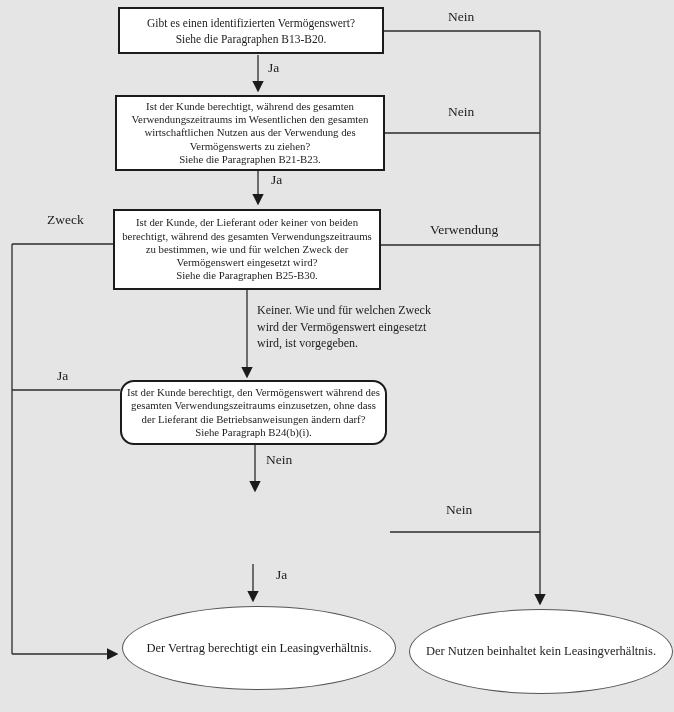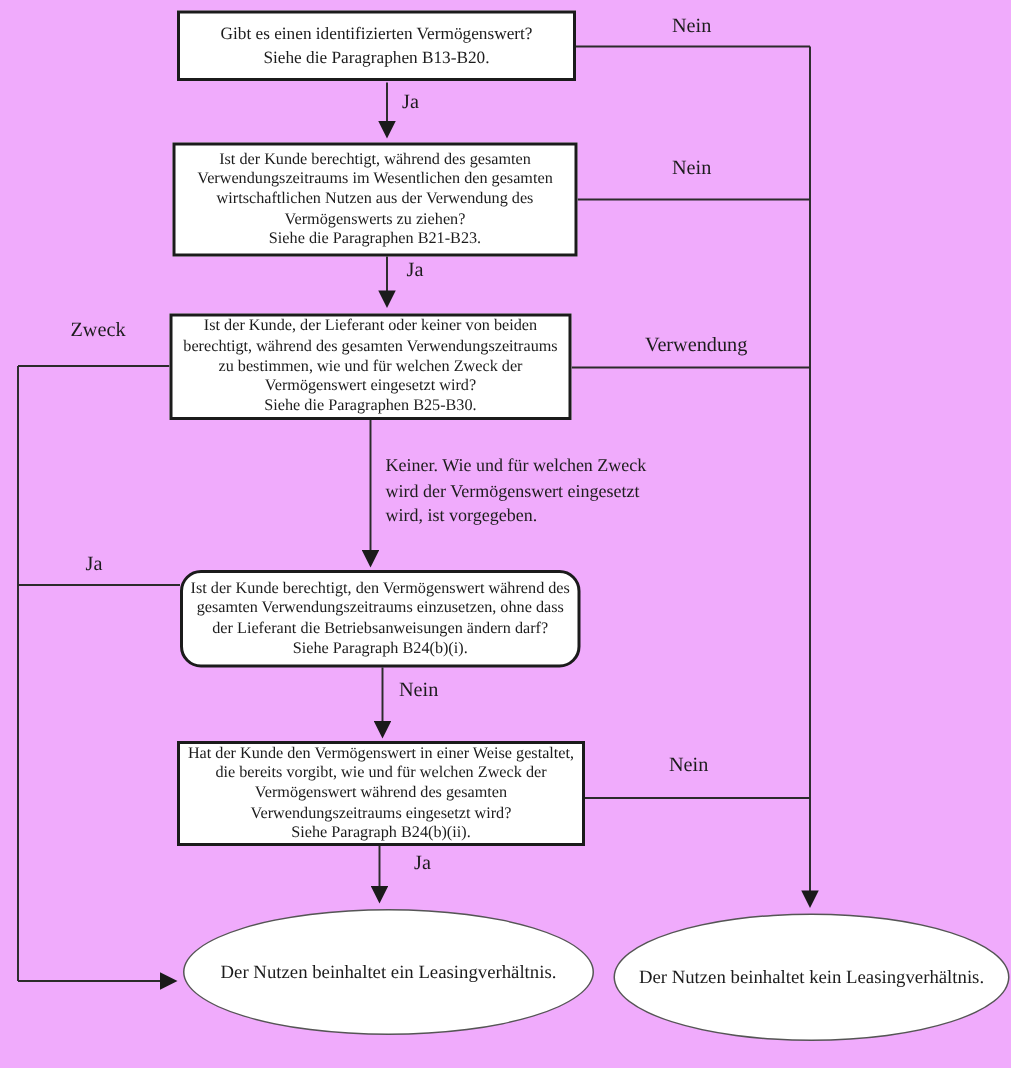--- a/index.html
+++ b/index.html
@@ -1,17 +1,17 @@
 <!DOCTYPE html>
 <html><head>
 <meta charset="utf-8">
 <style>
   html,body{margin:0;padding:0;background:#ffffff;}
   .stage{
-    position:relative;width:674px;height:712px;background:#f0abfc;
+    position:relative;width:674px;height:712px;background:#e5e5e5;
     font-family:"Liberation Serif", serif;color:#1c1c1c;overflow:hidden;
   }
   svg.connectors{position:absolute;left:0;top:0;z-index:0;}
   .box{
     position:absolute;box-sizing:border-box;z-index:1;
     border:2px solid #1b1b1b;background:#ffffff;
     display:flex;align-items:center;justify-content:center;
     text-align:center;white-space:pre;
     font-size:10.8px;line-height:13.2px;
   }
@@ -60,38 +60,33 @@
 
   <div class="box big" style="left:118px;top:7px;width:266px;height:47px;">Gibt es einen identifizierten Vermögenswert?
 Siehe die Paragraphen B13-B20.</div>
 
   <div class="box" style="left:115px;top:95px;width:270px;height:76px;">Ist der Kunde berechtigt, während des gesamten
 Verwendungszeitraums im Wesentlichen den gesamten
 wirtschaftlichen Nutzen aus der Verwendung des
 Vermögenswerts zu ziehen?
 Siehe die Paragraphen B21-B23.</div>
 
-  <div class="box" style="left:113px;top:209px;width:268px;height:71px;">Ist der Kunde, der Lieferant oder keiner von beiden
+  <div class="box" style="left:113px;top:209px;width:268px;height:81px;">Ist der Kunde, der Lieferant oder keiner von beiden
 berechtigt, während des gesamten Verwendungszeitraums
 zu bestimmen, wie und für welchen Zweck der
 Vermögenswert eingesetzt wird?
 Siehe die Paragraphen B25-B30.</div>
 
   <div class="box" style="left:120px;top:380px;width:267px;height:65px;border-radius:14px;">Ist der Kunde berechtigt, den Vermögenswert während des
 gesamten Verwendungszeitraums einzusetzen, ohne dass
 der Lieferant die Betriebsanweisungen ändern darf?
 Siehe Paragraph B24(b)(i).</div>
 
-  <div class="box" style="left:118px;top:494px;width:272px;height:70px;">Hat der Kunde den Vermögenswert in einer Weise gestaltet,
-die bereits vorgibt, wie und für welchen Zweck der
-Vermögenswert während des gesamten
-Verwendungszeitraums eingesetzt wird?
-Siehe Paragraph B24(b)(ii).</div>
 
-  <div class="oval" style="left:122px;top:606px;width:274px;height:84px;">Der Nutzen beinhaltet ein Leasingverhältnis.</div>
+  <div class="oval" style="left:122px;top:606px;width:274px;height:84px;">Der Vertrag berechtigt ein Leasingverhältnis.</div>
 
   <div class="oval" style="left:409px;top:609px;width:264px;height:85px;">Der Nutzen beinhaltet kein Leasingverhältnis.</div>
 
   <div class="edge-label" style="left:268px;top:60px;">Ja</div>
 
   <div class="edge-label" style="left:448px;top:9px;">Nein</div>
 
   <div class="edge-label" style="left:271px;top:172px;">Ja</div>
 
   <div class="edge-label" style="left:448px;top:104px;">Nein</div>

